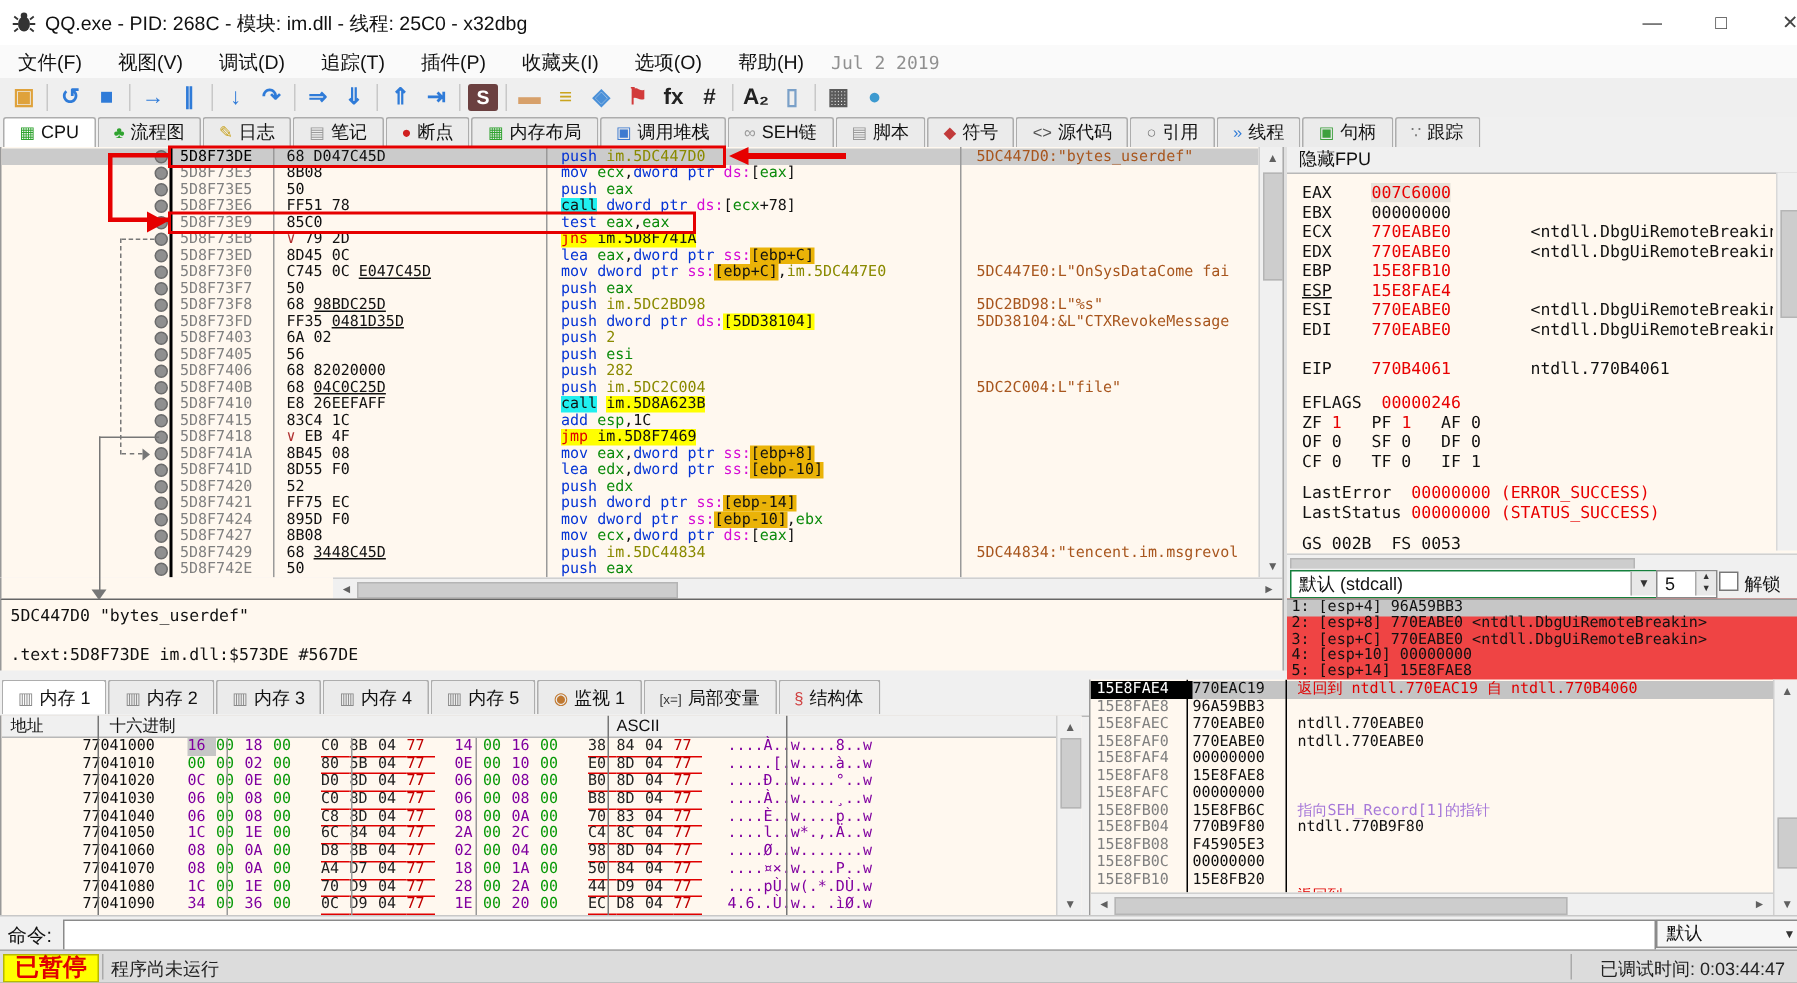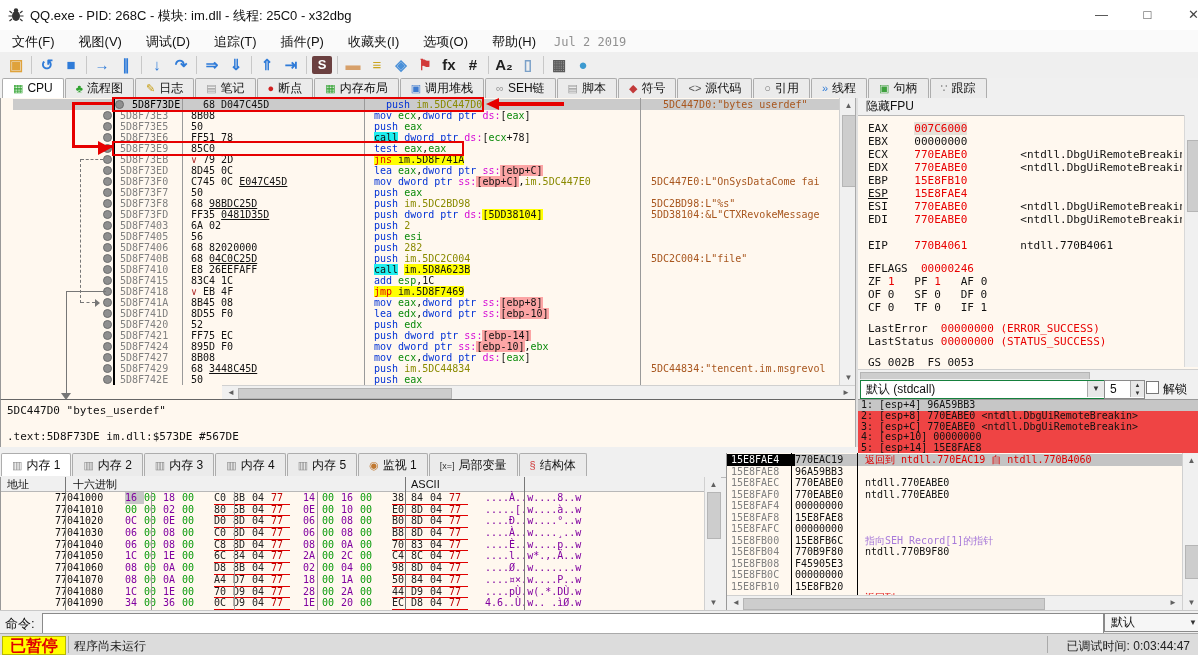--- a/index.html
+++ b/index.html
@@ -20,34 +20,34 @@
   .tbsep{display:inline-block;width:1px;height:18px;background:#C8C8C8;margin:4px 3px 0 3px;vertical-align:top;}
   
   #viewtabs{position:absolute;left:0;top:78px;width:1198px;height:20px;background:#F0F0F0;border-bottom:1px solid #B8B8B8;padding-left:2px;}
   .vtab{display:inline-block;height:19px;line-height:19px;padding:0 10px;border:1px solid #ADADAD;border-bottom:none;border-radius:2px 2px 0 0;background:#EBEBEB;margin-right:1px;font-size:12px;vertical-align:top;}
   .vtab.active{background:#FFFFFF;position:relative;z-index:2;}
   .vtab .ti{margin-right:4px;font-size:11px;}
   
   #disasm{position:absolute;left:0;top:98px;width:855px;height:287px;background:#FFF8EF;border-left:1px solid #999;overflow:hidden;}
   #disrows{position:absolute;left:0;top:1px;right:17px;}
   .drow{display:flex;height:11px;line-height:11px;font-family:"DejaVu Sans Mono",monospace;font-size:10px;white-space:pre;}
-  .drow.sel{background:#CBCBCB;margin-left:12px;}
+  .drow.sel{background:#CBCBCB;}
   .dgraph{width:99px;flex:none;}
   .dcol{width:15px;flex:none;text-align:center;}
   .bp-dot{display:inline-block;width:7px;height:7px;border-radius:50%;background:#8F8F8F;border:1px solid #6C6C6C;margin-top:1px;}
   .daddr{width:67px;flex:none;color:#808080;padding-left:5px;}
   .drow.sel .daddr{color:#000;}
   .dbytes{width:180px;flex:none;padding-left:4px;color:#111;}
   .dcode{width:274px;flex:none;padding-left:3px;}
   .dcmt{flex:1;overflow:hidden;color:#A8561E;padding-left:3px;}
   .mk{color:#B03030;}
   .bu{text-decoration:underline;}
   .tk-m{color:#0433D5}.tk-r{color:#0A8A0A}.tk-p{color:#111}.tk-s{color:#D50BD5}
   .tk-a{color:#8A8A00}.tk-n{color:#8A8A00}
-  .tk-M{background:#fca5a5;color:#111}.tk-Y{background:#FFFF00;color:#111}
+  .tk-M{background:#eab308;color:#111}.tk-Y{background:#FFFF00;color:#111}
   .tk-C{background:#20EFEF;color:#111}.tk-J{background:#FFFF00;color:#E00000}.tk-T{background:#FFFF00;color:#111}
   .dsepline{position:absolute;top:0;bottom:0;background:#9A9A9A;width:1px;}
   
   .sb{position:absolute;background:#F0F0F0;}
   .sb .thumb{position:absolute;background:#CDCDCD;border:1px solid #B5B5B5;}
   .sb .arr{position:absolute;color:#606060;font-size:8px;text-align:center;width:100%;}
   .hsb .arr{width:14px;height:100%;line-height:14px;}
   
   #dis-hscroll{left:222px;top:385px;width:633px;height:14px;border-top:1px solid #D0D0D0;}
   #botstrip-left{position:absolute;left:0;top:385px;width:222px;height:14px;background:#FFF8EF;border-left:1px solid #999;}

